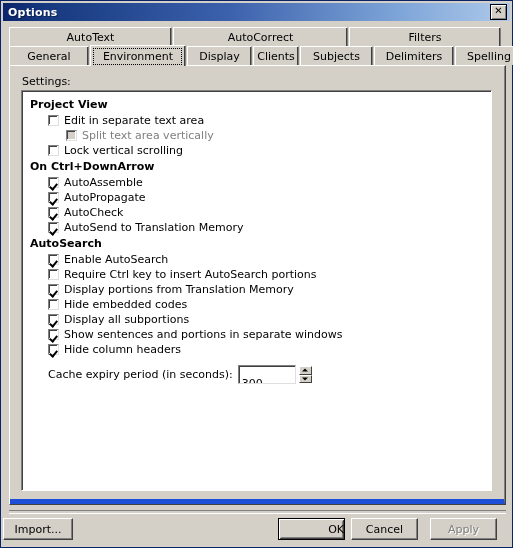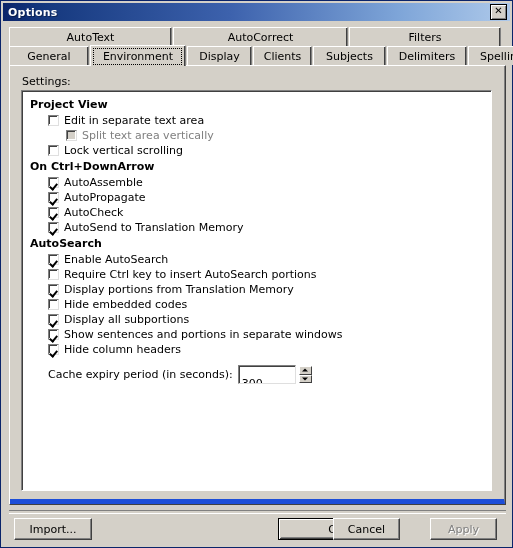--- a/index.html
+++ b/index.html
@@ -295,23 +295,23 @@
     pointer-events: none;
   }
   .btn.default {
     border: 1px solid #000;
     box-shadow: inset 1px 1px 0 #ffffff, inset -1px -1px 0 #404040,
                 inset 2px 2px 0 #d4d0c8, inset -2px -2px 0 #808080;
   }
   .btn.default .inner { border: none; }
   .btn.disabled { color: #808080; text-shadow: 1px 1px 0 #ffffff; }
 
-  #btn-import { left: 13px; top: 517px; width: 78px; justify-content: center; }
+  #btn-import { left: 2px; top: 517px; width: 70px; justify-content: center; }
   #btn-ok     { left: 277px; top: 517px; width: 67px; justify-content: flex-end; }
-  #btn-cancel { left: 332px; top: 517px; width: 67px; }
+  #btn-cancel { left: 350px; top: 517px; width: 67px; }
   #btn-apply  { left: 429px; top: 517px; width: 67px; }
 </style>
 </head>
 <body>
 
 <div id="window">
 
   <div id="titlebar">
     <div id="title-text">Options</div>
     <div id="close-btn">
@@ -335,21 +335,21 @@
         <div class="tab" style="width: 80px;">
           <span>General</span>
         </div>
         <div class="tab selected" style="width: 96px;">
           <span>Environment</span>
           <span class="focusring"></span>
         </div>
         <div class="tab" style="width: 65px;">
           <span>Display</span>
         </div>
-        <div class="tab" style="width: 59px;">
+        <div class="tab" style="width: 46px;">
           <span>Clients</span>
         </div>
         <div class="tab" style="width: 73px;">
           <span>Subjects</span>
         </div>
         <div class="tab" style="width: 80px;">
           <span>Delimiters</span>
         </div>
         <div class="tab" style="width: 68px;">
           <span>Spelling</span>

